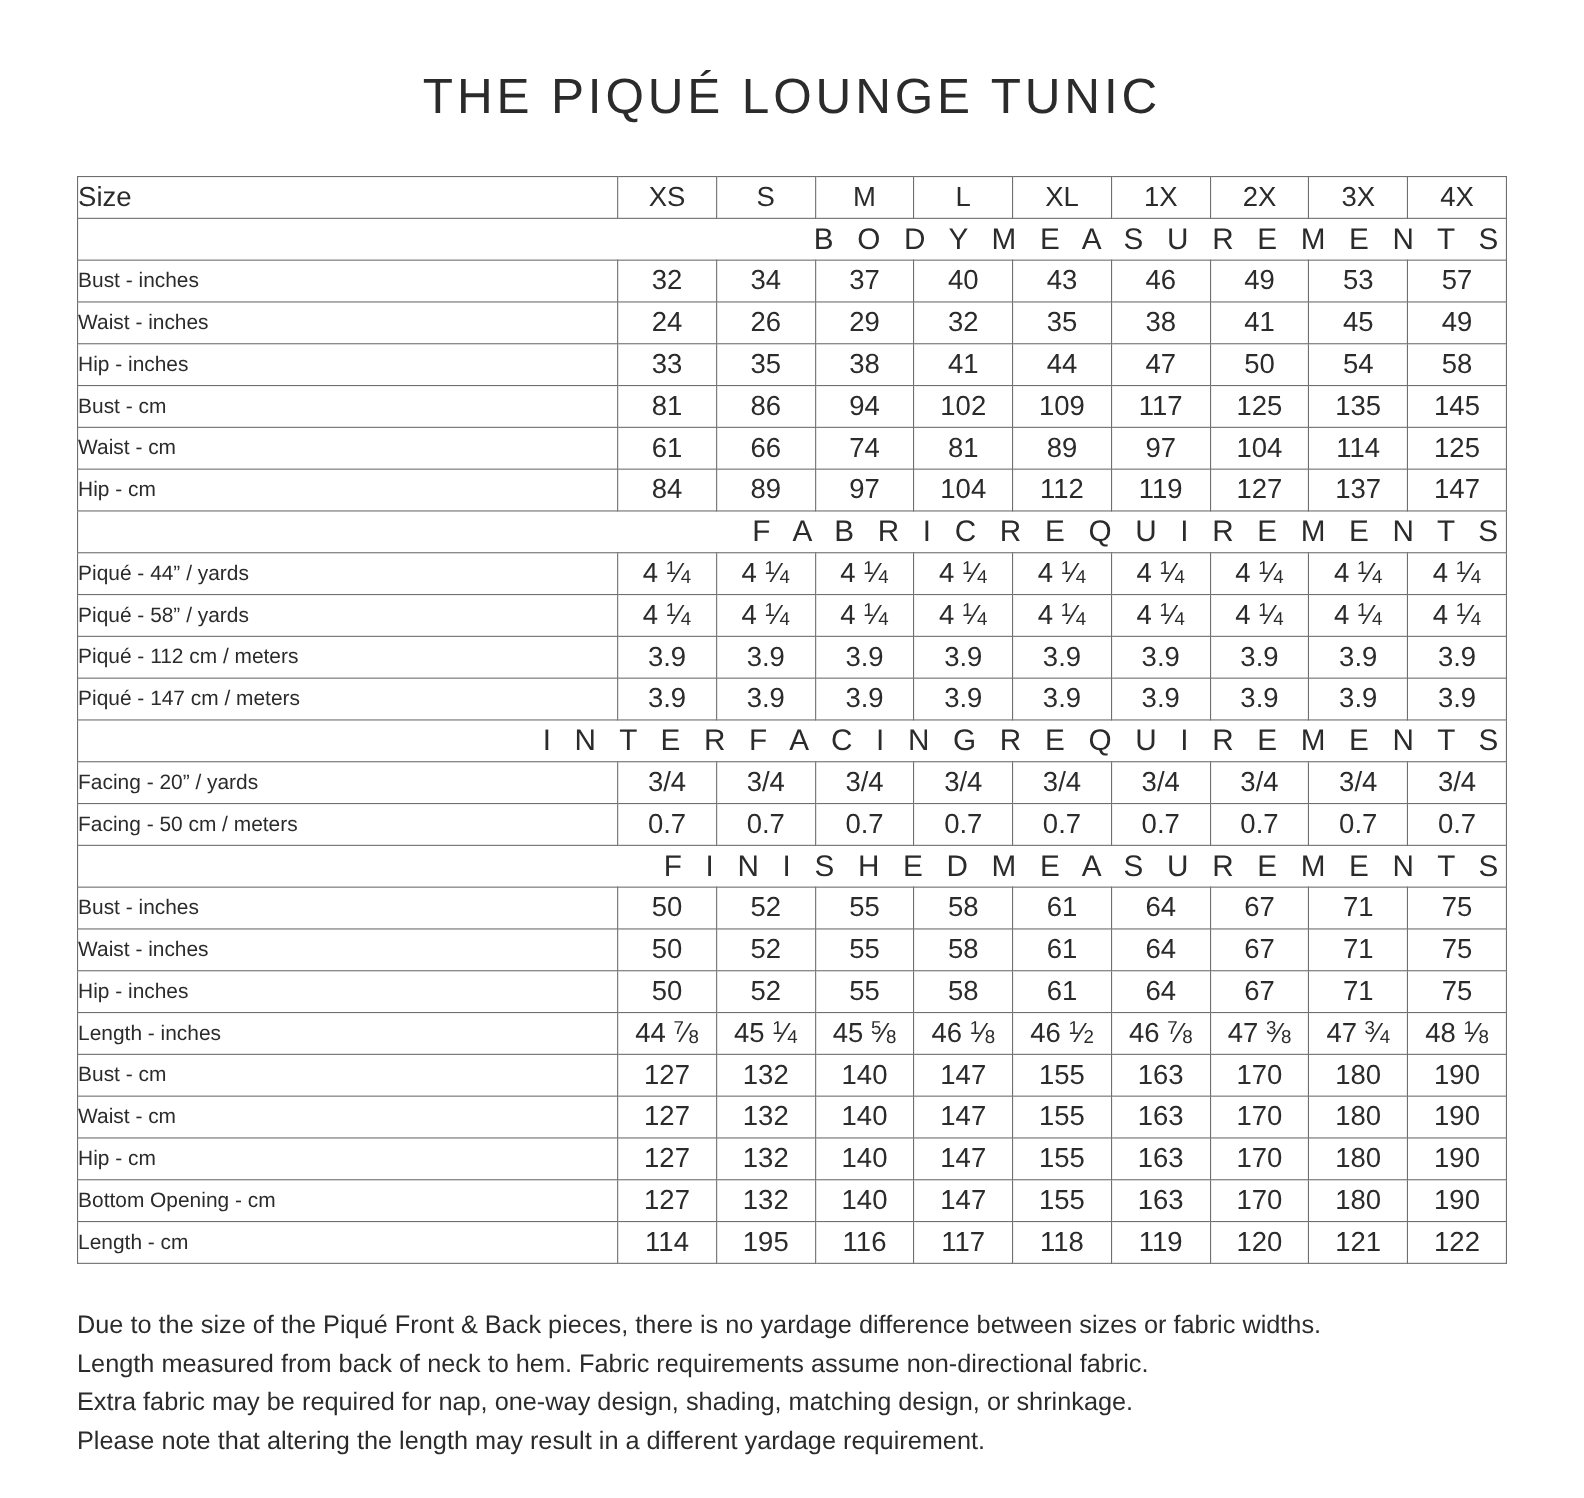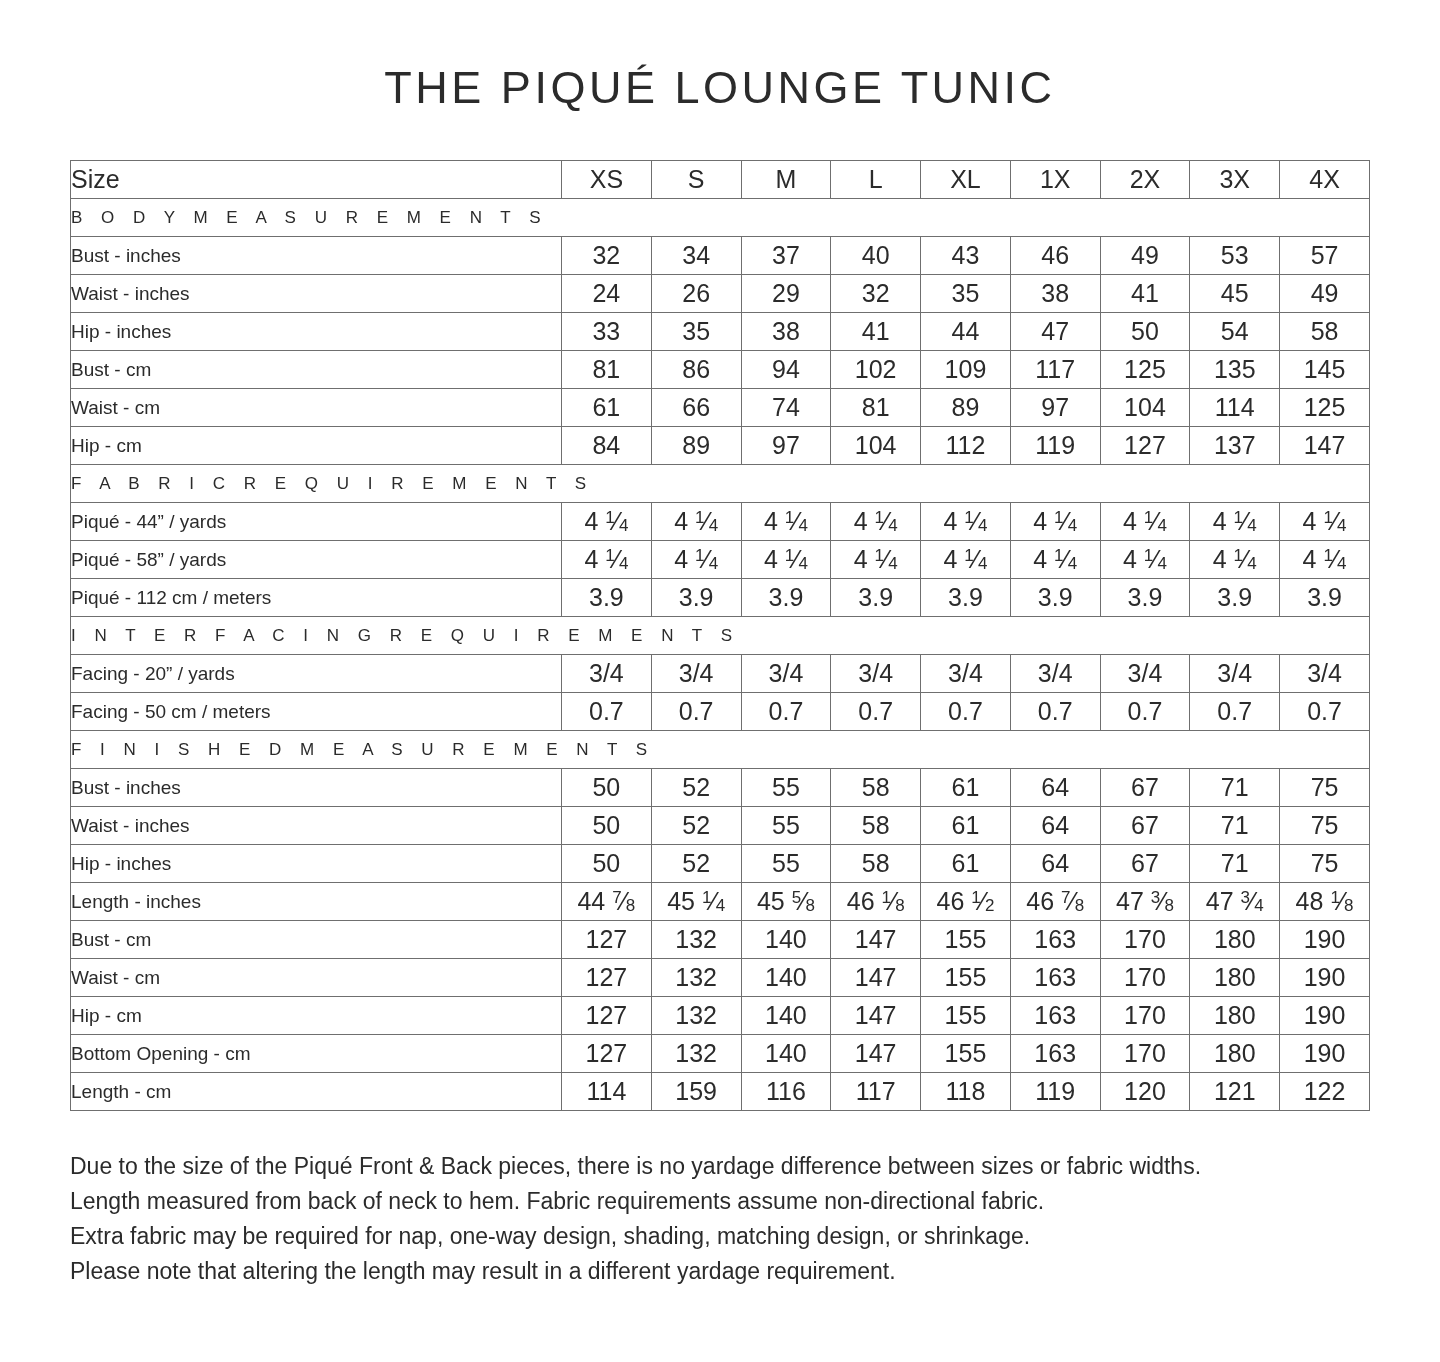--- a/index.html
+++ b/index.html
@@ -58,23 +58,23 @@
     font-size: 25px;
   }
   tr.header td.rowlabel {
     font-size: 25px;
     margin-top: 42px;
   }
   tr.header td.val {
     font-size: 25px;
   }
   td.section {
-    text-align: left;
+    text-align: right;
     letter-spacing: 7px;
-    font-size: 17px;
+    font-size: 27px;
     padding-left: 10px;
   }
   .notes {
     margin-top: 38px;
     font-size: 23px;
     line-height: 1.52;
     color: #2b2b2b;
   }
   .notes div {
     white-space: nowrap;
@@ -220,20 +220,32 @@
           <td class="val">3.9</td>
           <td class="val">3.9</td>
           <td class="val">3.9</td>
           <td class="val">3.9</td>
           <td class="val">3.9</td>
           <td class="val">3.9</td>
           <td class="val">3.9</td>
           <td class="val">3.9</td>
         </tr>
         <tr>
+          <td class="rowlabel">Piqué - 147 cm / meters</td>
+          <td class="val">3.9</td>
+          <td class="val">3.9</td>
+          <td class="val">3.9</td>
+          <td class="val">3.9</td>
+          <td class="val">3.9</td>
+          <td class="val">3.9</td>
+          <td class="val">3.9</td>
+          <td class="val">3.9</td>
+          <td class="val">3.9</td>
+        </tr>
+        <tr>
           <td class="section" colspan="10">I N T E R F A C I N G   R E Q U I R E M E N T S</td>
         </tr>
         <tr>
           <td class="rowlabel">Facing - 20” / yards</td>
           <td class="val">3/4</td>
           <td class="val">3/4</td>
           <td class="val">3/4</td>
           <td class="val">3/4</td>
           <td class="val">3/4</td>
           <td class="val">3/4</td>
@@ -348,21 +360,21 @@
           <td class="val">147</td>
           <td class="val">155</td>
           <td class="val">163</td>
           <td class="val">170</td>
           <td class="val">180</td>
           <td class="val">190</td>
         </tr>
         <tr>
           <td class="rowlabel">Length - cm</td>
           <td class="val">114</td>
-          <td class="val">159</td>
+          <td class="val">195</td>
           <td class="val">116</td>
           <td class="val">117</td>
           <td class="val">118</td>
           <td class="val">119</td>
           <td class="val">120</td>
           <td class="val">121</td>
           <td class="val">122</td>
         </tr>
       </tbody>
   </table>

